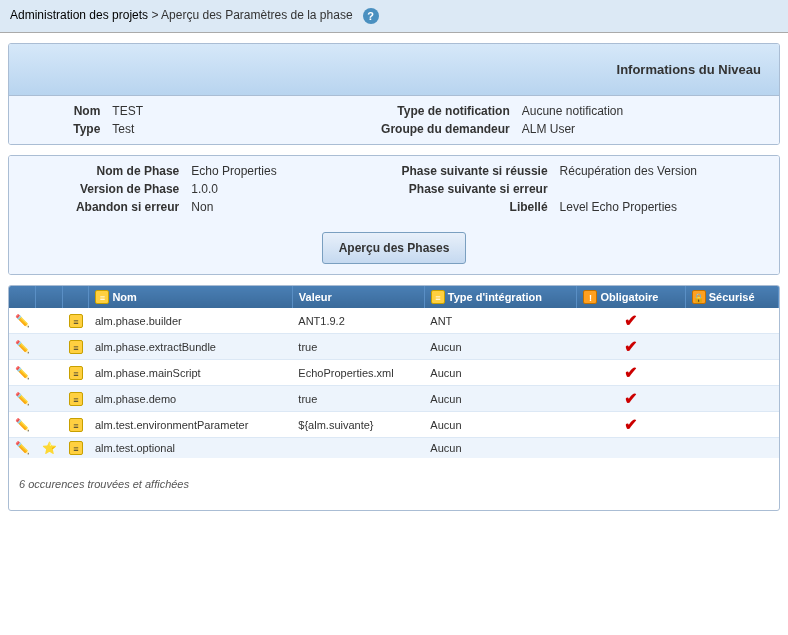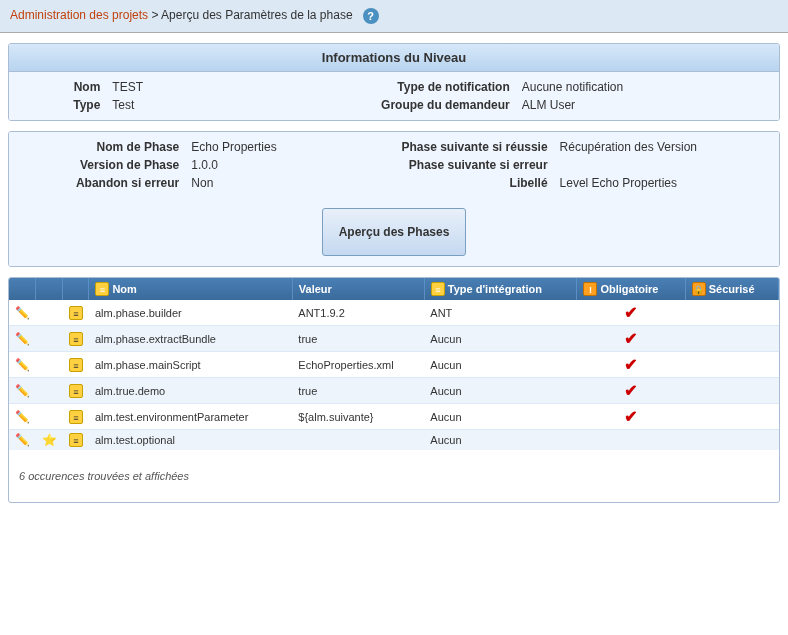--- a/index.html
+++ b/index.html
@@ -21,22 +21,22 @@
 
     .section {
       border: 1px solid #aabdd4;
       margin: 10px 8px;
       border-radius: 3px;
       overflow: hidden;
     }
 
     .section-header {
       background: linear-gradient(to bottom, #d6e8f9, #b8d4ef);
-      text-align: center;
-      padding: 6px;
+      text-align: right;
+      padding: 18px;
       font-weight: bold;
       font-size: 13px;
       color: #333;
       border-bottom: 1px solid #aabdd4;
     }
 
     .info-table {
       width: 100%;
       padding: 6px 10px;
       background: #f0f6ff;
@@ -61,21 +61,21 @@
 
     .apercu-btn-container {
       text-align: center;
       padding: 10px;
       background: #f0f6ff;
     }
     .apercu-btn {
       background: linear-gradient(to bottom, #e8f0fa, #c5d9f0);
       border: 1px solid #7a9fc0;
       border-radius: 3px;
-      padding: 16px 16px;
+      padding: 8px 16px;
       font-size: 12px;
       cursor: pointer;
       color: #333;
       font-weight: bold;
     }
 
     
     .params-section {
       border: 1px solid #aabdd4;
       margin: 10px 8px;
@@ -136,21 +136,21 @@
     .th-group {
       display: flex;
       align-items: center;
       gap: 3px;
     }
   </style>
 </head>
 <body>
 
 <div class="page-header">
-  <span style="cursor:pointer; color:#c2410c;">Administration des projets</span>
+  <span style="cursor:pointer; color:#000000;">Administration des projets</span>
   <span> &gt; </span>
   <span>Aperçu des Paramètres de la phase</span>
   &nbsp;
   <span class="help-icon">?</span>
 </div>
 
 <div class="section">
   <div class="section-header">Informations du Niveau</div>
   <div class="info-table">
     <table>
@@ -264,21 +264,21 @@
           <td>alm.phase.mainScript</td>
           <td>EchoProperties.xml</td>
           <td>Aucun</td>
           <td style="text-align: center;"><span class="check-icon" style="color:#cc0000;font-size:16px;font-weight:bold;">✔</span></td>
           <td style="text-align: center;"></td>
         </tr>
         <tr>
           <td style="text-align: center;"><span style="cursor:pointer;font-size:12px;">✏️</span></td>
           <td style="text-align: center;"></td>
           <td style="text-align: center;"><span style="display:inline-block;width:14px;height:14px;background:#ffd040;border:1px solid #c8a000;border-radius:2px;font-size:9px;text-align:center;line-height:14px;">≡</span></td>
-          <td>alm.true.demo</td>
+          <td>alm.phase.demo</td>
           <td>true</td>
           <td>Aucun</td>
           <td style="text-align: center;"><span class="check-icon" style="color:#cc0000;font-size:16px;font-weight:bold;">✔</span></td>
           <td style="text-align: center;"></td>
         </tr>
         <tr>
           <td style="text-align: center;"><span style="cursor:pointer;font-size:12px;">✏️</span></td>
           <td style="text-align: center;"></td>
           <td style="text-align: center;"><span style="display:inline-block;width:14px;height:14px;background:#ffd040;border:1px solid #c8a000;border-radius:2px;font-size:9px;text-align:center;line-height:14px;">≡</span></td>
           <td>alm.test.environmentParameter</td>

